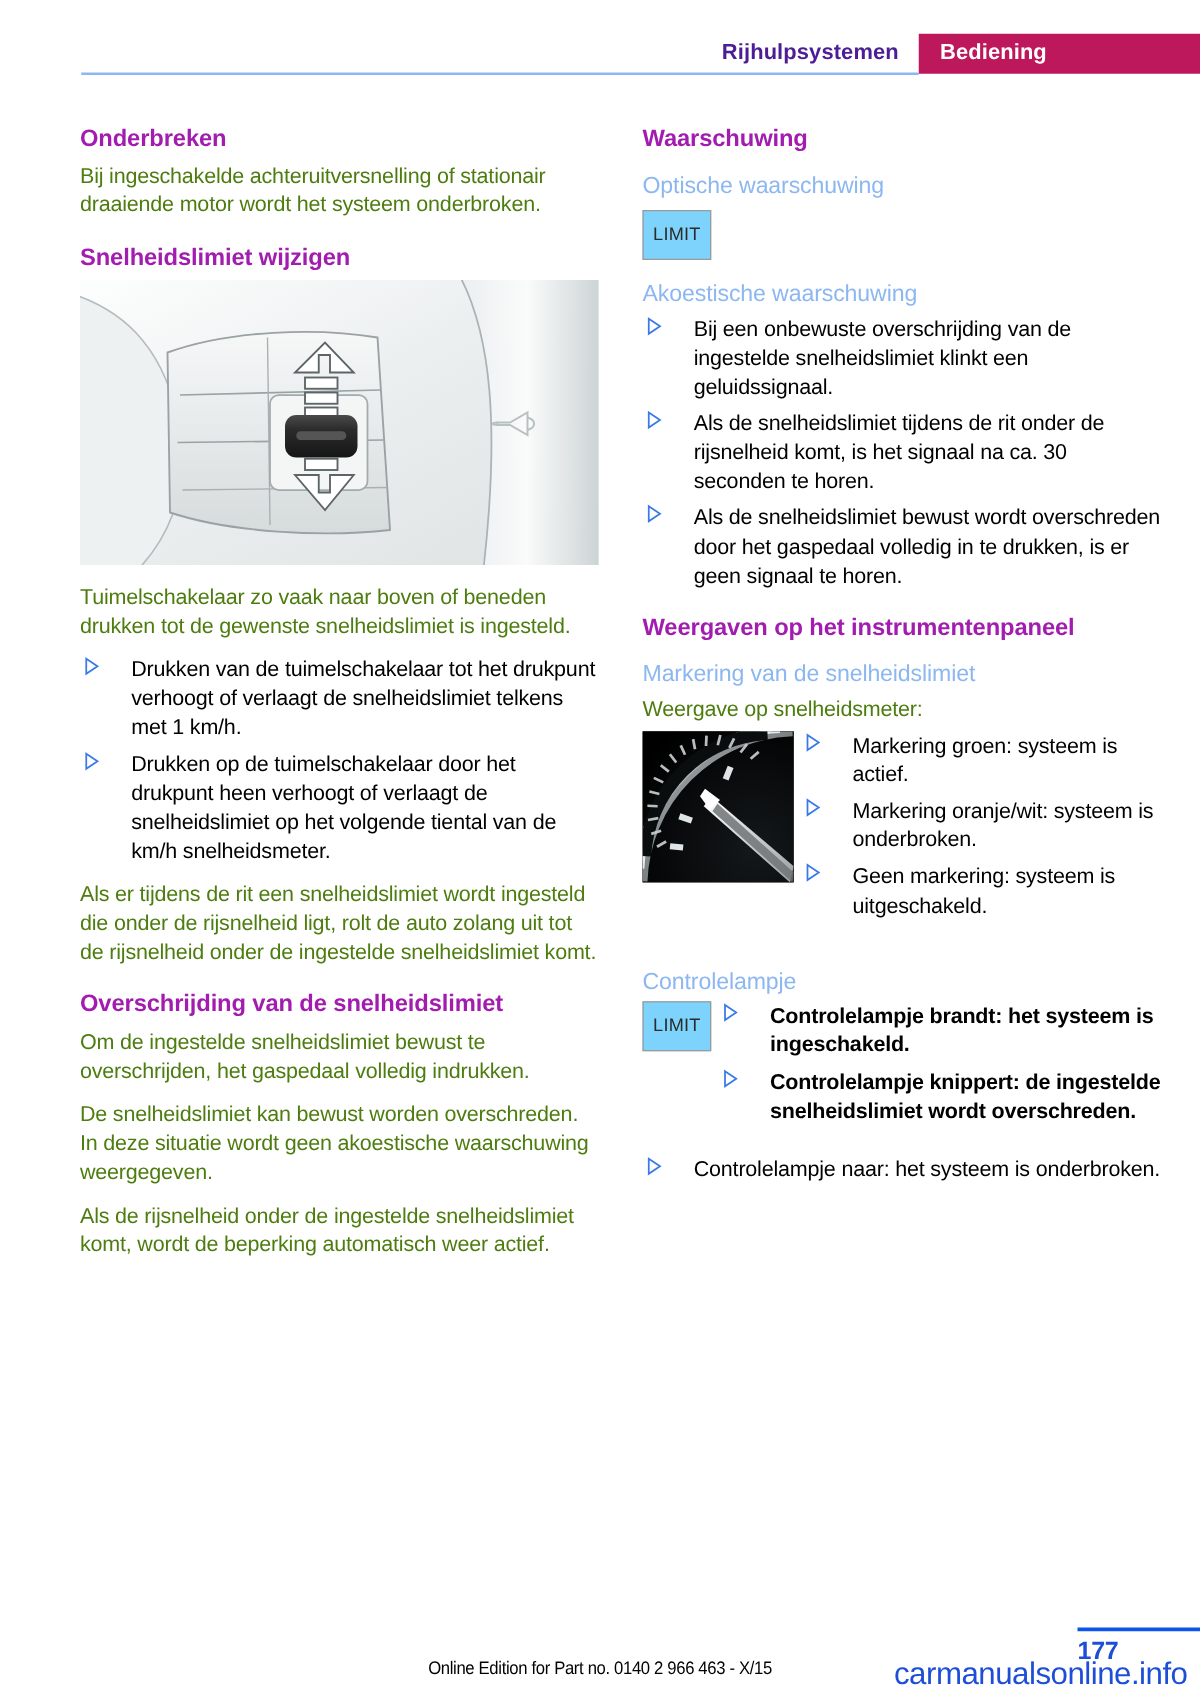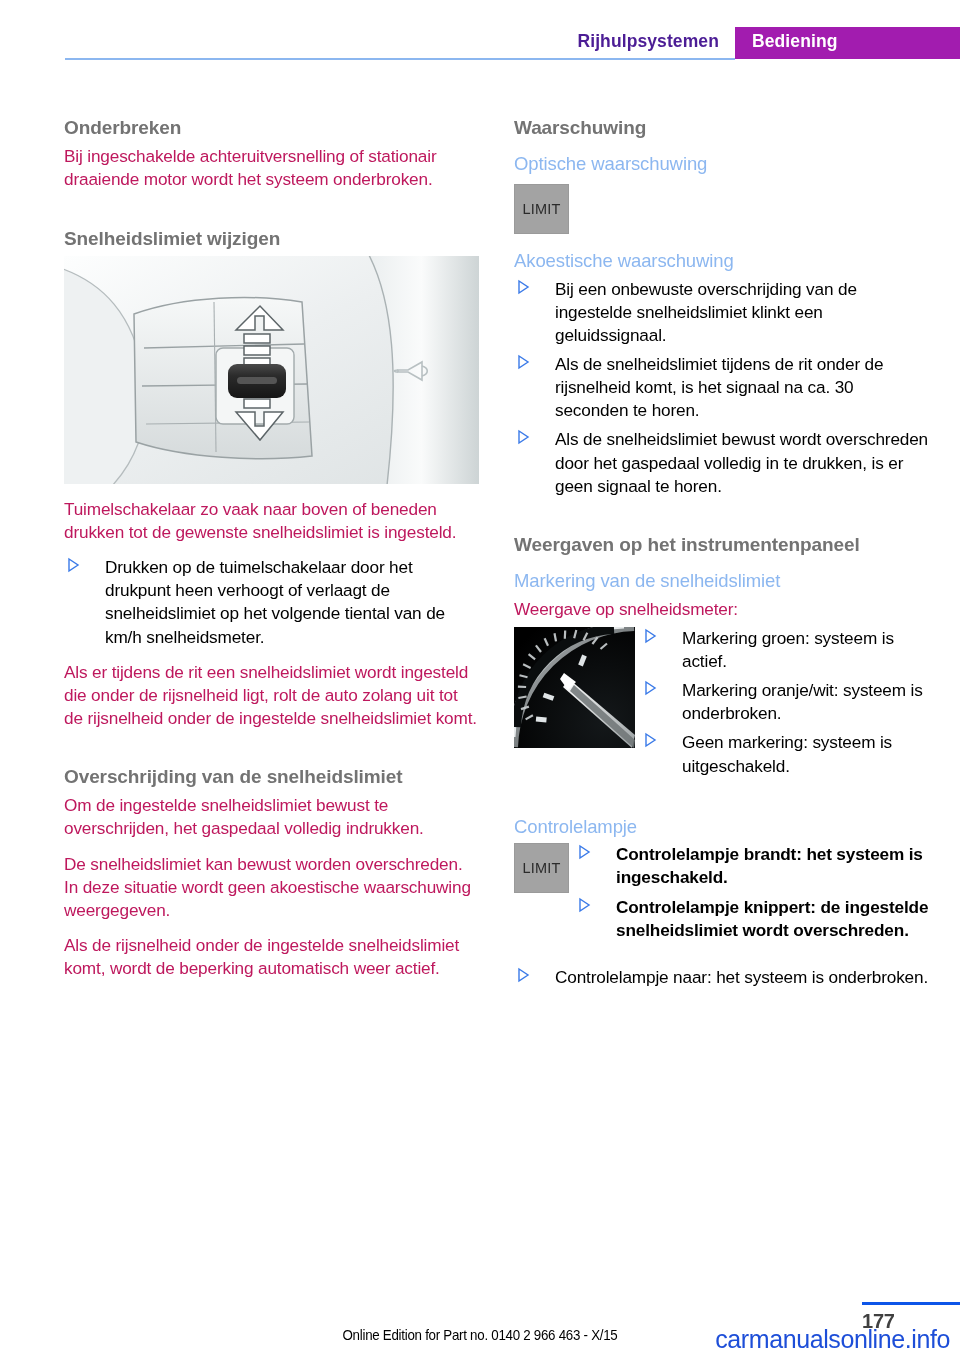--- a/index.html
+++ b/index.html
@@ -23,21 +23,21 @@
     top: 0;
     width: 960px;
     height: 62px;
   }
   .header-tab-blue {
     position: absolute;
     left: 735px;
     top: 27px;
     width: 225px;
     height: 32px;
-    background: #a21caf;
+    background: #be185d;
   }
   .header-tab-blue-label {
     position: absolute;
     left: 17px;
     top: 4px;
     font-size: 17.5px;
     font-weight: bold;
     color: #ffffff;
     letter-spacing: 0.1px;
     white-space: nowrap;
@@ -65,40 +65,40 @@
   .col {
     position: absolute;
     top: 100px;
     width: 415px;
   }
   .col-left  { left: 64px; }
   .col-right { left: 514px; }
 
   
   h1.sec {
-    margin: 16px 0 5px 0;
+    margin: 0 0 5px 0;
     font-size: 19px;
     font-weight: bold;
-    color: #737373;
+    color: #a21caf;
     line-height: 1.28;
     letter-spacing: -0.1px;
   }
   h2.sub {
     margin: 0 0 5px 0;
     font-size: 18.5px;
     font-weight: normal;
     color: #8cb7f0;
     line-height: 1.28;
     letter-spacing: -0.1px;
   }
   p.body {
     margin: 0 0 12px 0;
     font-size: 17.2px;
     line-height: 1.345;
-    color: #be185d;
+    color: #4d7c0f;
     letter-spacing: -0.15px;
   }
   p.body.tight { margin-bottom: 6px; }
   .gap-md { height: 13px; }
   .gap-sm { height: 7px; }
 
   
   ul.bullets {
     margin: 0 0 12px 0;
     padding: 0;
@@ -148,28 +148,28 @@
     display: flex;
     align-items: flex-start;
     gap: 0;
     margin-bottom: 12px;
   }
   .figrow .figtext { flex: 1 1 auto; padding-left: 6px; }
 
   
   .limit-icon {
     width: 55px;
-    height: 50px;
+    height: 40px;
     border: 1.5px solid #9a9a9a;
     box-sizing: border-box;
     display: flex;
     align-items: center;
     justify-content: center;
     flex: 0 0 auto;
-    background: #a3a3a3;
+    background: #7dd3fc;
   }
   .limit-icon span {
     font-size: 14.5px;
     color: #2b2b2b;
     letter-spacing: 0.2px;
     font-family: "Liberation Sans", sans-serif;
   }
 
   
   .float-limit {
@@ -188,21 +188,21 @@
     background: #0d55e8;
   }
   .page-number {
     position: absolute;
     left: 862px;
     top: 1310px;
     width: 98px;
     text-align: left;
     font-size: 20px;
     font-weight: bold;
-    color: #404040;
+    color: #1d4ed8;
     letter-spacing: -0.2px;
   }
   .online-edition {
     position: absolute;
     left: 0;
     top: 1327px;
     width: 960px;
     text-align: center;
     font-size: 14.5px;
     color: #000;
@@ -301,20 +301,28 @@
         <path d="M2 8 L 12 8 L 26 0 L 26 18 L 12 10 L 2 10 Z"></path>
         <path d="M2 8 C -3 8, -3 10, 2 10"></path>
         <path d="M26 4 C 33 6, 33 12, 26 14"></path>
       </g>
     </svg>
   </div>
 
   <p class="body">Tuimelschakelaar zo vaak naar boven of beneden drukken tot de gewenste snelheidslimiet is ingesteld.</p>
 
   <ul class="bullets">
+    <li>
+      <span class="bmark">
+        <svg width="13" height="16" viewBox="0 0 13 16">
+            <path d="M2 2 L11 8 L2 14 Z" fill="none" stroke="#3a7ae8" stroke-width="1.4"></path>
+          </svg>
+      </span>
+      <span>Drukken van de tuimelschakelaar tot het drukpunt verhoogt of verlaagt de snelheidslimiet telkens met 1 km/h.</span>
+    </li>
     <li>
       <span class="bmark">
         <svg width="13" height="16" viewBox="0 0 13 16">
             <path d="M2 2 L11 8 L2 14 Z" fill="none" stroke="#3a7ae8" stroke-width="1.4"></path>
           </svg>
       </span>
       <span>Drukken op de tuimelschakelaar door het drukpunt heen verhoogt of verlaagt de snelheidslimiet op het volgende tiental van de km/h snelheidsmeter.</span>
     </li>
   </ul>
 

